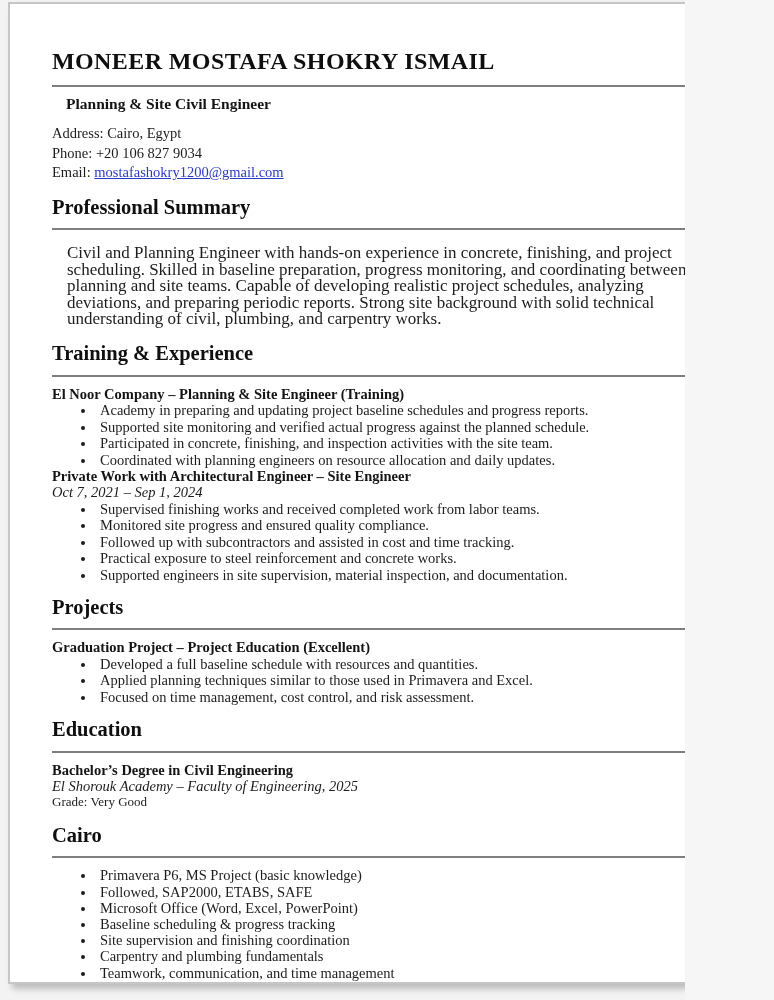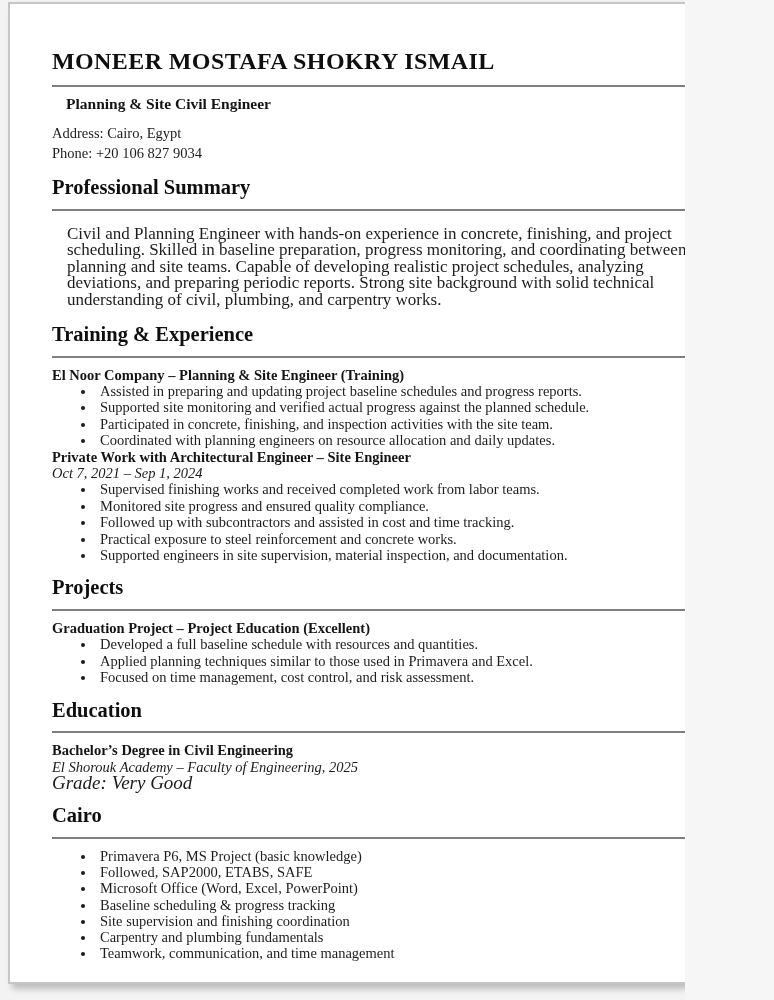--- a/index.html
+++ b/index.html
@@ -103,51 +103,51 @@
     font-weight: bold;
     line-height: 16.4px;
     color: #141414;
   }
   .edu-school {
     font-size: 14.5px;
     font-style: italic;
     line-height: 16.4px;
   }
   .edu-grade {
-    font-size: 19px;
-    line-height: 16.4px;
-    font-style: italic;
+    font-size: 13px;
+    line-height: 16.4px;
   }
   ul.skills-list { margin-top: 2px; }
   ul.skills-list li { line-height: 16.2px; }
 </style>
 </head>
 <body>
 
 <div class="viewport">
   <div class="page">
 
     <h1 class="name">MONEER MOSTAFA SHOKRY ISMAIL</h1>
     <div class="rule name-rule"></div>
     <div class="job-title">Planning &amp; Site Civil Engineer</div>
 
     <p class="contact-line"><span>Address: </span><span>Cairo, Egypt</span></p>
     <p class="contact-line"><span>Phone: </span><span>+20 106 827 9034</span></p>
+    <p class="contact-line"><span>Email: </span><a class="email-link">mostafashokry1200@gmail.com</a></p>
 
     <h2 class="section-heading">Professional Summary</h2>
     <div class="rule section-rule"></div>
     <p class="body-text">Civil and Planning Engineer with hands-on experience in concrete, finishing, and project scheduling. Skilled in baseline preparation, progress monitoring, and coordinating between planning and site teams. Capable of developing realistic project schedules, analyzing deviations, and preparing periodic reports. Strong site background with solid technical understanding of civil, plumbing, and carpentry works.</p>
 
     <h2 class="section-heading">Training &amp; Experience</h2>
     <div class="rule section-rule"></div>
 
     <div>
       <div class="entry-title">El Noor Company – Planning &amp; Site Engineer (Training)</div>
       <ul class="bullets">
-        <li>Assisted in preparing and updating project baseline schedules and progress reports.</li>
+        <li>Academy in preparing and updating project baseline schedules and progress reports.</li>
         <li>Supported site monitoring and verified actual progress against the planned schedule.</li>
         <li>Participated in concrete, finishing, and inspection activities with the site team.</li>
         <li>Coordinated with planning engineers on resource allocation and daily updates.</li>
       </ul>
     </div>
 
     <div>
       <div class="entry-title">Private Work with Architectural Engineer – Site Engineer</div>
       <div class="entry-dates">Oct 7, 2021 – Sep 1, 2024</div>
       <ul class="bullets">

